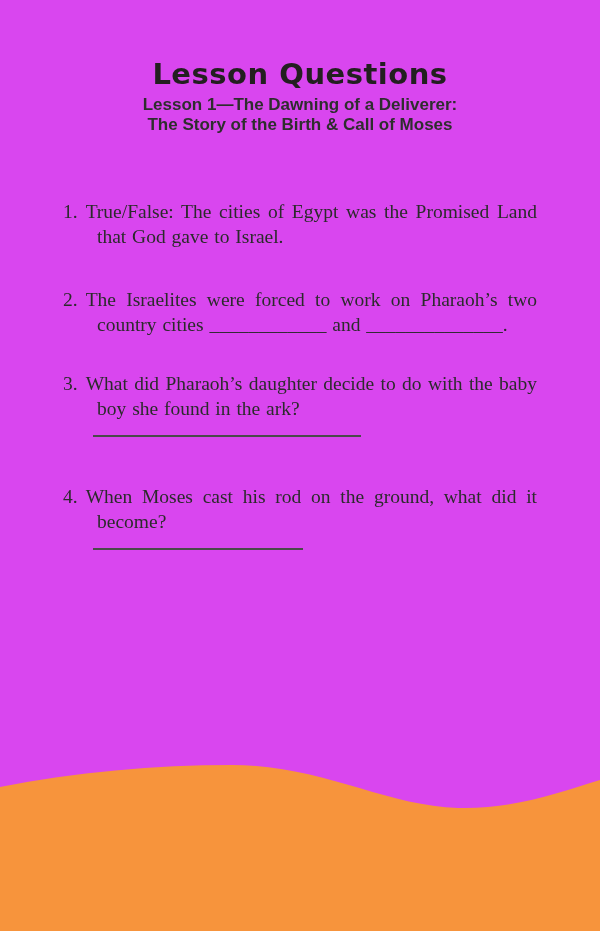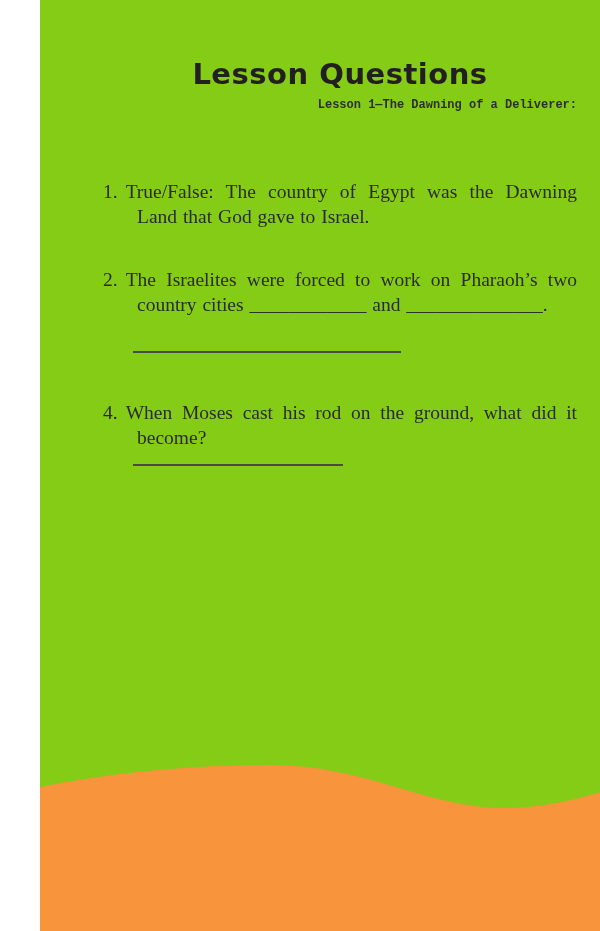--- a/index.html
+++ b/index.html
@@ -10,45 +10,44 @@
   body {
     width: 600px;
     height: 931px;
     position: relative;
     overflow: hidden;
     font-family: "Liberation Serif", serif;
   }
   .page {
     position: absolute;
     inset: 0;
-    background: #84cc16;
-    margin-left: 40px;
+    background: #d946ef;
   }
   .content {
     position: absolute;
     left: 63px;
     top: 58px;
     width: 474px;
   }
   .title {
     font-family: "DejaVu Sans", sans-serif;
     font-weight: bold;
     font-size: 29px;
     letter-spacing: 0.5px;
     text-align: center;
     color: #231f20;
     margin: 0 0 5px 0;
     line-height: 32px;
   }
   .subtitle {
-    font-family: Liberation Mono, monospace;
+    font-family: Liberation Sans, sans-serif;
     font-weight: bold;
-    font-size: 12px;
+    font-size: 17px;
     line-height: 20px;
-    text-align: right;
+    text-align: center;
     color: #2e2e2e;
     margin: 0;
   }
   .questions {
     margin-top: 64px;
     color: #2b2b2b;
   }
   .q-block {
     margin: 0 0 38px 0;
   }
@@ -87,33 +86,34 @@
 </head>
 <body>
 
 <div class="page">
 
   <div class="content">
 
     <h1 class="title">Lesson Questions</h1>
 
     <p class="subtitle"><span>Lesson 1—The Dawning of a Deliverer:</span><br>
-      </p>
+      <span>The Story of the Birth &amp; Call of Moses</span></p>
 
     <div class="questions">
 
       <div class="q-block q1">
-        <div class="question"><span class="q-number">1.</span><span>True/False: The country of Egypt was the Dawning Land that God gave to Israel.</span></div>
+        <div class="question"><span class="q-number">1.</span><span>True/False: The cities of Egypt was the Promised Land that God gave to Israel.</span></div>
       </div>
 
       <div class="q-block q2">
         <div class="question"><span class="q-number">2.</span><span>The Israelites were forced to work on Pharaoh’s two country cities ____________ and ______________.</span></div>
       </div>
 
       <div class="q-block q3">
+        <div class="question"><span class="q-number">3.</span><span>What did Pharaoh’s daughter decide to do with the baby boy she found in the ark?</span></div>
         <div class="answer-line w-long"></div>
       </div>
 
       <div class="q-block q4">
         <div class="question"><span class="q-number">4.</span><span>When Moses cast his rod on the ground, what did it become?</span></div>
         <div class="answer-line w-short"></div>
       </div>
 
 
     </div>

